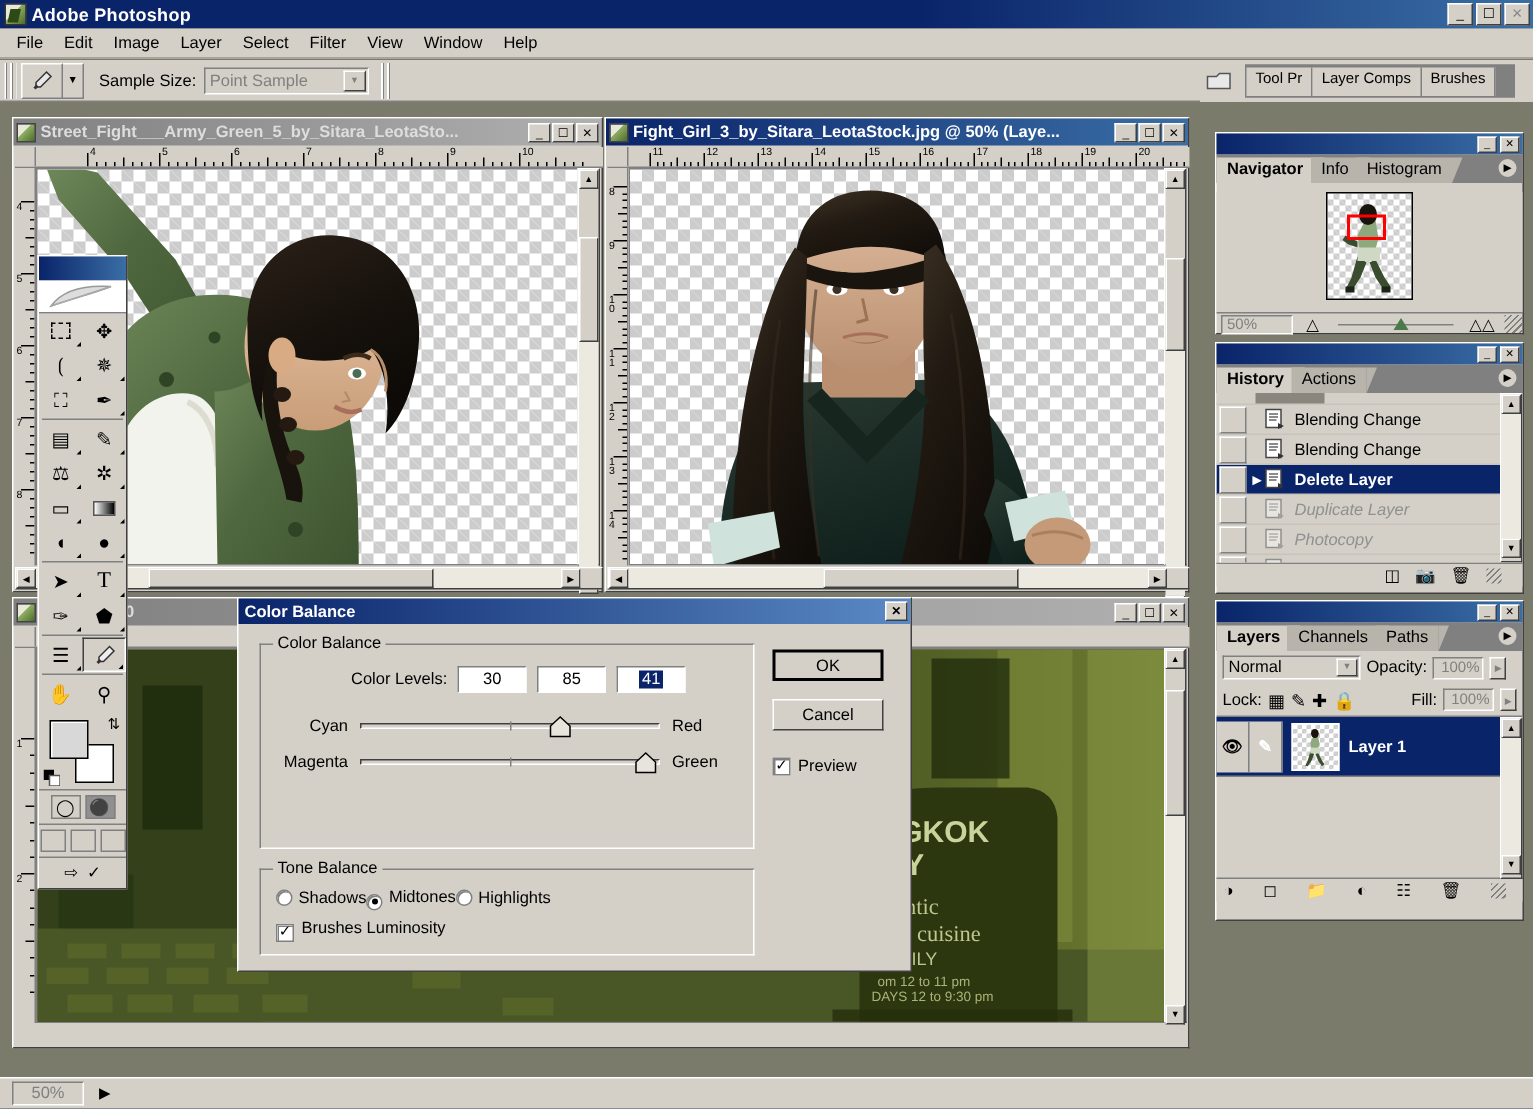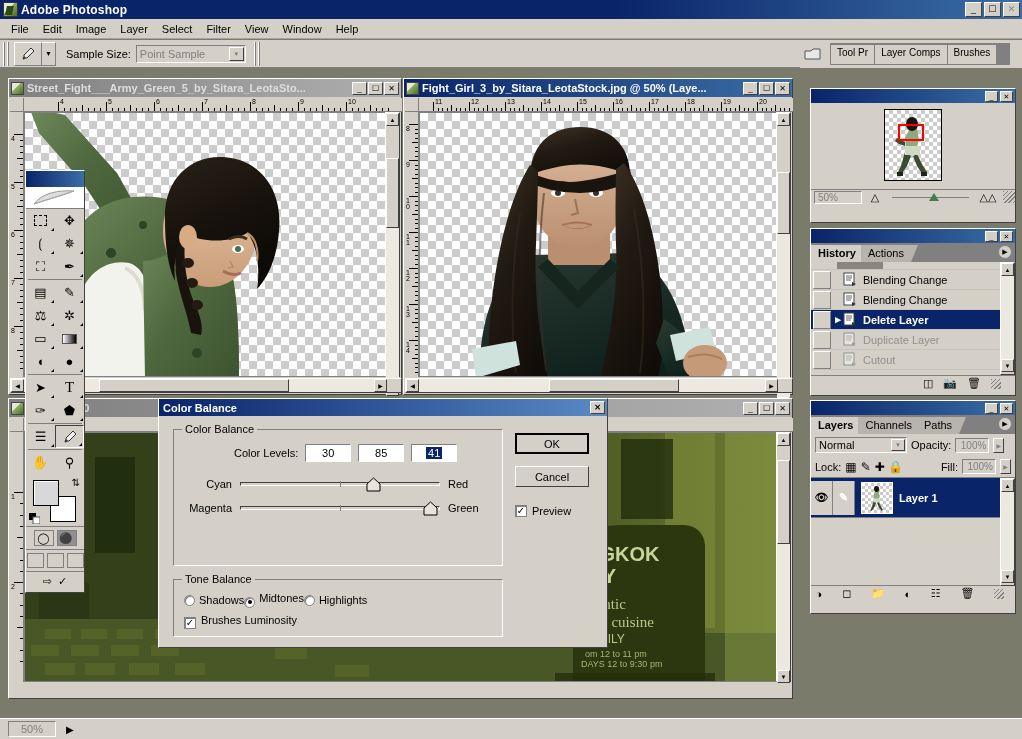--- a/index.html
+++ b/index.html
@@ -200,21 +200,21 @@
   .nav-slider .thumb { position:absolute; left:48%; width:0;height:0;
     border-left:5px solid transparent;border-right:5px solid transparent;border-bottom:8px solid #4a7a4a;}
 
   .hist-row { height:20px; display:flex; align-items:center; border-bottom:1px solid #c8c4bc;
     font-size:11px; }
   .hist-row .hchk { width:18px; height:18px; border:1px solid #808080; margin:0 2px;
     background:#d4d0c8; border-top-color:#fff;border-left-color:#fff; flex:none;}
   .hist-row .harrowcell { width:10px; flex:none; display:flex; align-items:center; justify-content:center;}
   .hist-row .hicon { width:15px;height:15px; flex:none; margin-right:5px; }
   .hist-row.active { background:#0a246a; color:#fff; font-weight:bold; }
-  .hist-row.dim { color:#909090; }
+  .hist-row.dim { color:#909090; font-style:italic; }
 
   .lay-ctrl { display:flex; align-items:center; padding:3px 4px; gap:4px; }
   .lay-mode { width:92px;height:16px; border:1px solid #808080;border-right-color:#fff;
     border-bottom-color:#fff; background:#d4d0c8; font-size:11px; padding-left:3px;
     display:flex; align-items:center; position:relative;}
   .lay-mode .cb-btn{position:absolute;right:1px;top:1px;width:14px;height:12px;background:#d4d0c8;
     border:1px solid #fff;border-right-color:#404040;border-bottom-color:#404040;
     display:flex;align-items:center;justify-content:center;font-size:6px;color:#808080;}
   .num-box { width:34px;height:15px;border:1px solid #808080;border-right-color:#fff;
     border-bottom-color:#fff;background:#d4d0c8;color:#808080;font-size:10px;
@@ -969,20 +969,26 @@
       <span>⇨</span>
       <span>✓</span>
     </div>
   </div>
 
   <div class="panel" style="left:810px; top:88px; width:206px; height:135px;">
     <div class="pn-tb">
       <div class="pbtn">_</div>
       <div class="pbtn">✕</div>
     </div>
+    <div class="pn-tabs">
+      <div class="pn-tab active">Navigator</div>
+      <div class="pn-tab">Info</div>
+      <div class="pn-tab">Histogram</div>
+      <div class="pn-menu">▶</div>
+    </div>
     <div class="pn-body" style="height:80px;">
       <div class="nav-thumb">
         <svg width="56" height="70" viewBox="0 0 56 70">
           <path d="M26 16 L32 18 L34 30 L30 44 L22 42 L20 28 Z" fill="#8fa97e"></path>
           <ellipse cx="27" cy="14" rx="6" ry="7" fill="#1a140e"></ellipse>
           <path d="M20 42 L16 56 L12 64 L16 65 L22 56 L26 46 Z" fill="#3b4d2f"></path>
           <path d="M32 44 L38 56 L42 62 L38 65 L32 56 L28 46 Z" fill="#3b4d2f"></path>
           <path d="M20 36 L14 34 L10 31 L12 28 L20 32 Z" fill="#3b4d2f"></path>
           <rect x="20" y="36" width="15" height="9" fill="#cfd8c2"></rect>
           <rect x="12" y="62" width="6" height="4" fill="#1c2418"></rect>
@@ -1058,20 +1064,32 @@
           <span class="hchk"></span>
           <span class="harrowcell"></span>
           <span class="hicon">
             <svg width="14" height="14" viewBox="0 0 14 14" opacity=".45">
                 <rect x="1" y="1" width="10" height="12" fill="#fff" stroke="#444"></rect>
                 <path d="M3 4h6M3 6h6M3 8h5" stroke="#888"></path>
                 <path d="M9 10 L13 12 L9 14 Z" fill="#666"></path>
               </svg>
           </span>
           <span>Duplicate Layer</span>
+        </div>
+        <div class="hist-row dim">
+          <span class="hchk"></span>
+          <span class="harrowcell"></span>
+          <span class="hicon">
+            <svg width="14" height="14" viewBox="0 0 14 14" opacity=".45">
+                <rect x="1" y="1" width="10" height="12" fill="#fff" stroke="#444"></rect>
+                <path d="M3 4h6M3 6h6M3 8h5" stroke="#888"></path>
+                <path d="M9 10 L13 12 L9 14 Z" fill="#666"></path>
+              </svg>
+          </span>
+          <span>Photocopy</span>
         </div>
         <div class="hist-row dim">
           <span class="hchk"></span>
           <span class="harrowcell"></span>
           <span class="hicon">
             <svg width="14" height="14" viewBox="0 0 14 14" opacity=".45">
                 <rect x="1" y="1" width="10" height="12" fill="#fff" stroke="#444"></rect>
                 <path d="M3 4h6M3 6h6M3 8h5" stroke="#888"></path>
                 <path d="M9 10 L13 12 L9 14 Z" fill="#666"></path>
               </svg>

